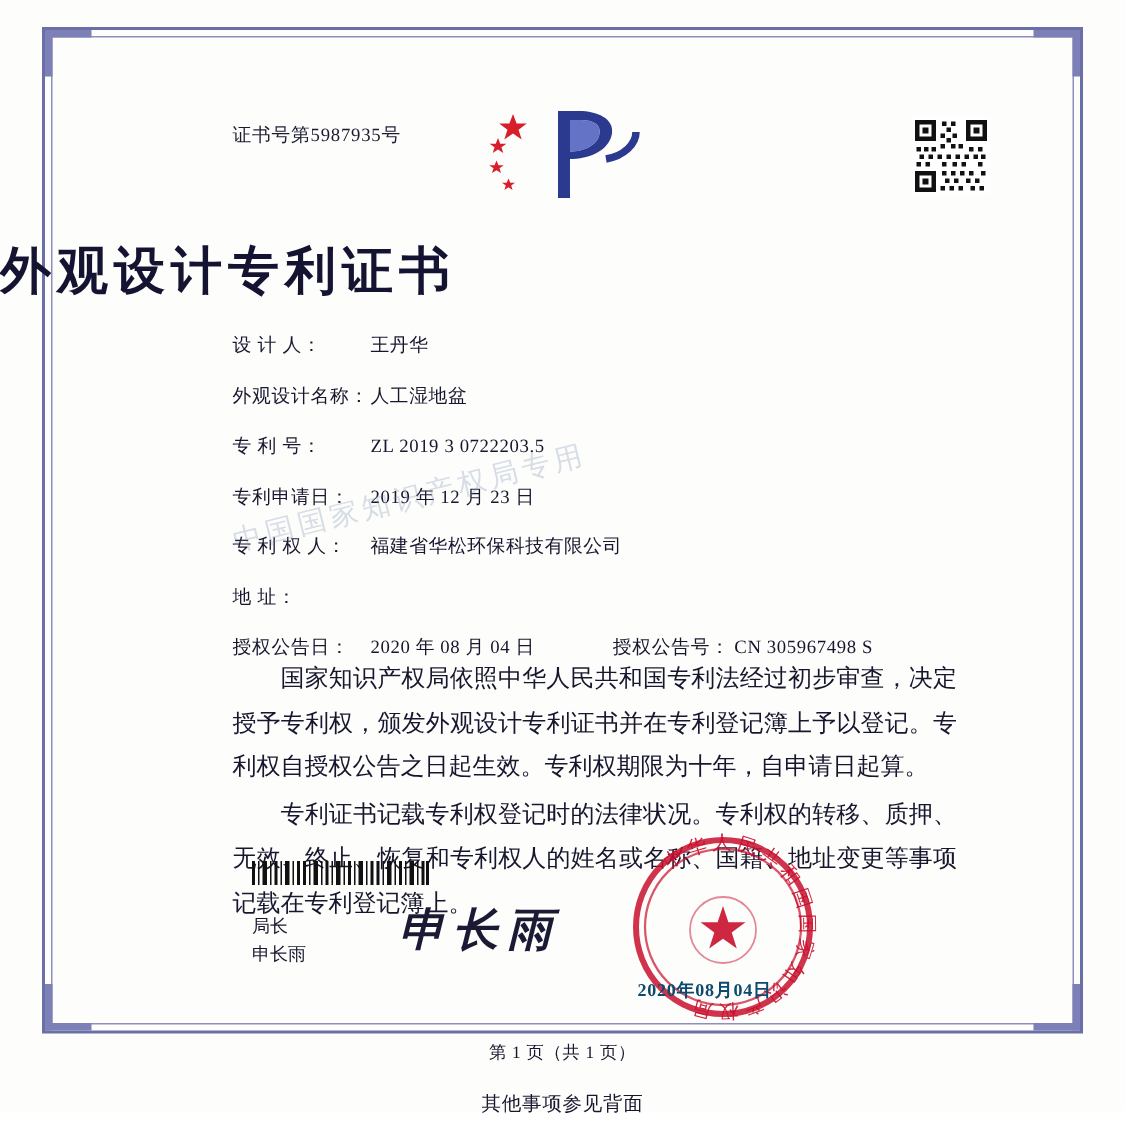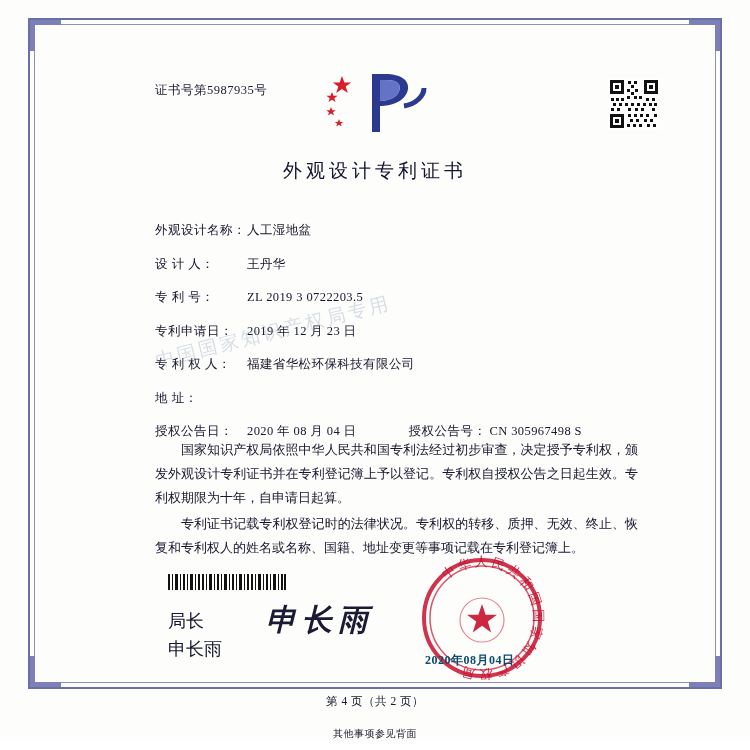--- a/index.html
+++ b/index.html
@@ -76,23 +76,23 @@
     width: 52px;
     height: 52px;
   }
 
   
   .title {
     position: absolute;
     left: 0;
     right: 0;
     top: 158px;
-    text-align: center;
-    font-size: 19px;
-    font-weight: normal;
+    text-align: left;
+    font-size: 34px;
+    font-weight: bold;
     letter-spacing: 4px;
     color: #141432;
     font-family: "Liberation Serif", "DejaVu Serif", serif;
   }
 
   
   .fields {
     position: absolute;
     left: 155px;
     top: 222px;
@@ -124,21 +124,21 @@
     letter-spacing: 0.5px;
     margin-right: 3px;
   }
 
   
   .paras {
     position: absolute;
     left: 155px;
     right: 112px;
     top: 438px;
-    font-size: 13px;
+    font-size: 16px;
     line-height: 1.85;
     color: #16162e;
     text-align: justify;
   }
   .paras p {
     margin: 0 0 2px 0;
     text-indent: 2em;
   }
 
   
@@ -162,21 +162,21 @@
     top: 574px;
     width: 118px;
     height: 16px;
   }
 
   
   .sig-labels {
     position: absolute;
     left: 168px;
     top: 608px;
-    font-size: 18px;
+    font-size: 12px;
     line-height: 1.55;
     color: #16162e;
   }
   .sig-script {
     position: absolute;
     left: 266px;
     top: 600px;
     font-size: 30px;
     letter-spacing: 6px;
     color: #1a1a35;
@@ -213,21 +213,21 @@
     font-size: 11.5px;
     color: #16162e;
     letter-spacing: 0.5px;
   }
   .back-note {
     position: absolute;
     left: 0;
     right: 0;
     top: 727px;
     text-align: center;
-    font-size: 10px;
+    font-size: 13px;
     color: #16162e;
     letter-spacing: 0.5px;
   }
 </style>
 </head>
 <body>
 
 <div class="page">
 
   <div class="frame-outer"></div>
@@ -310,26 +310,26 @@
         <rect x="39" y="46" width="3" height="3"></rect>
           <rect x="45" y="46" width="3" height="3"></rect>
       </g>
     </svg>
   </div>
 
   <div class="title">外观设计专利证书</div>
 
   <div class="fields">
     <div class="row">
+      <div class="label">设  计  人：</div>
+      <div class="value">王丹华</div>
+    </div>
+    <div class="row">
       <div class="label">外观设计名称：</div>
       <div class="value">人工湿地盆</div>
-    </div>
-    <div class="row">
-      <div class="label">设  计  人：</div>
-      <div class="value">王丹华</div>
     </div>
     <div class="row">
       <div class="label">专  利  号：</div>
       <div class="value">ZL 2019 3 0722203.5</div>
     </div>
     <div class="row">
       <div class="label">专利申请日：</div>
       <div class="value">2019 年 12 月 23 日</div>
     </div>
     <div class="row">
@@ -410,16 +410,16 @@
         <textPath href="#sealArc" startOffset="13%">中华人民共和国国家知识产权局</textPath>
       </text>
       <g transform="translate(70,72)" opacity="0.9">
         <polygon points="0,-16 3.6,-5.2 15,-5.2 5.8,1.6 9.2,12.4 0,5.8 -9.2,12.4 -5.8,1.6 -15,-5.2 -3.6,-5.2" fill="#c8102e"></polygon>
         <circle cx="0" cy="0" r="22" fill="none" stroke="#c8102e" stroke-width="1.2" opacity="0.55"></circle>
       </g>
     </svg>
   </div>
   <div class="seal-date">2020年08月04日</div>
 
-  <div class="page-no">第 4 页（共 2 页）</div>
+  <div class="page-no">第 1 页（共 1 页）</div>
   <div class="back-note">其他事项参见背面</div>
 
 </div>
 
 </body></html>

